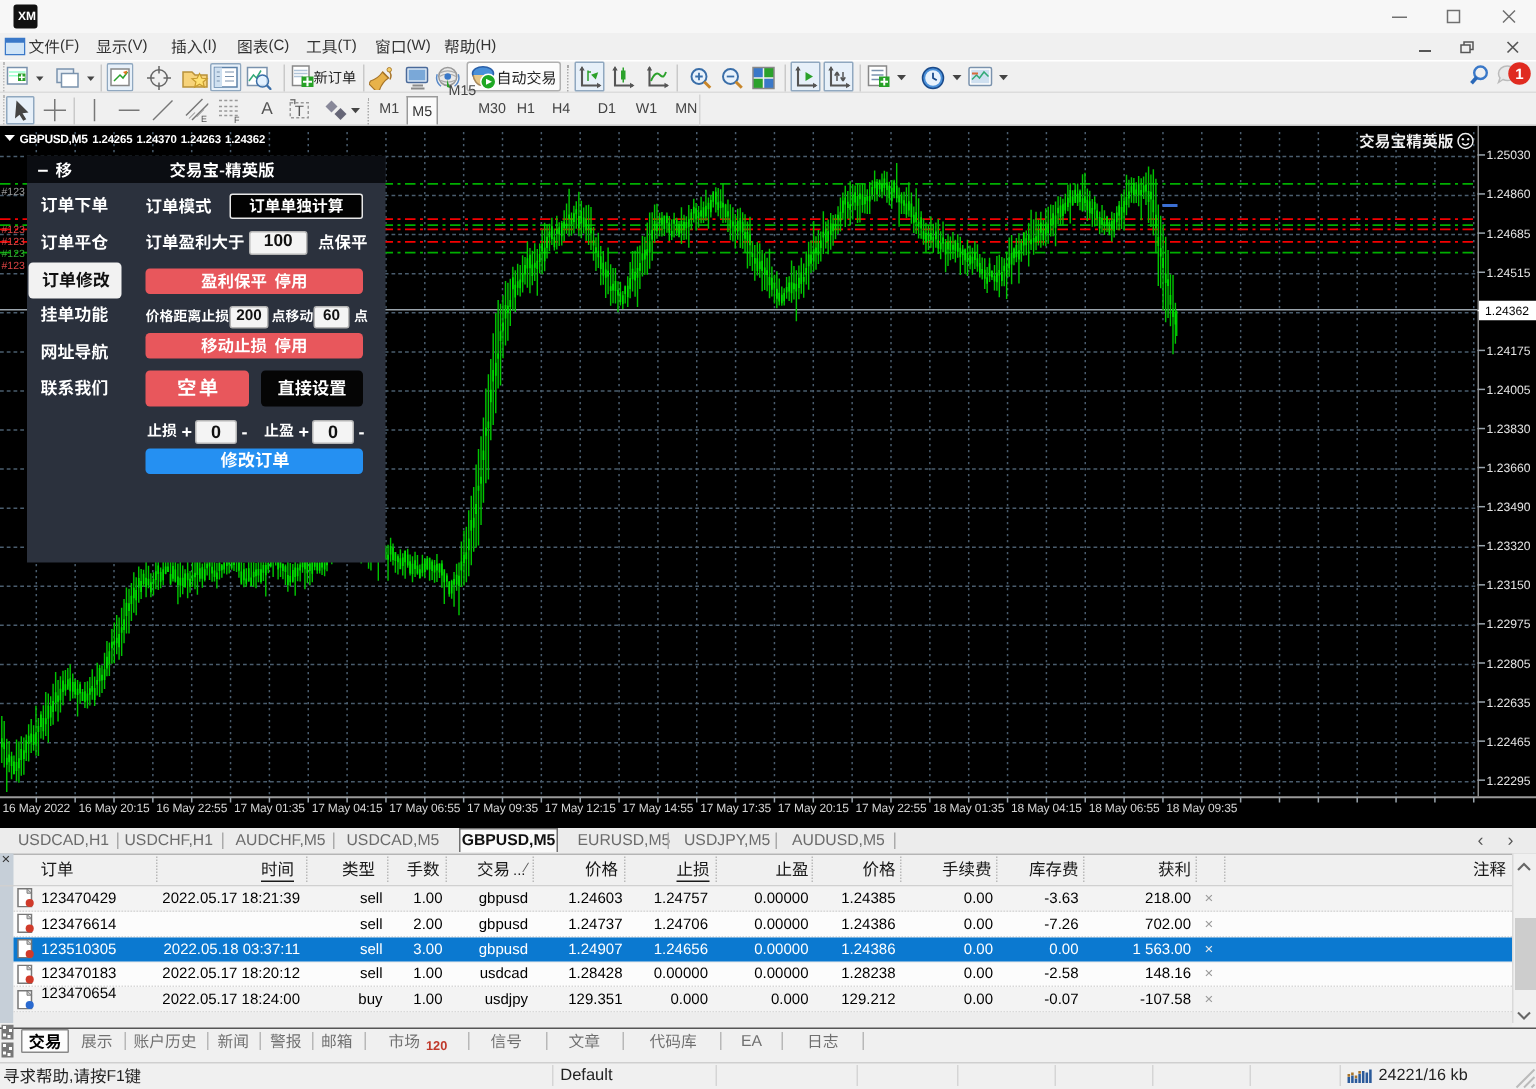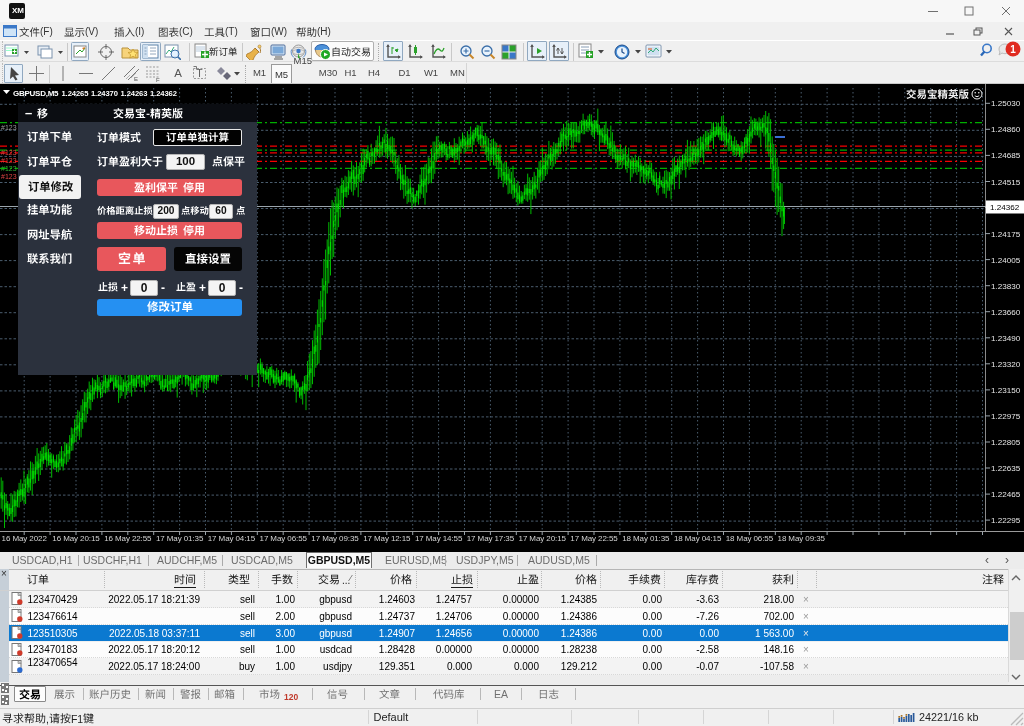--- a/index.html
+++ b/index.html
@@ -285,21 +285,21 @@
     <svg style="position:absolute;left:216px;top:66px" width="16" height="15" viewBox="0 0 16 15">
       <path d="M5 1l4 4-4 4-4-4z" fill="#889"></path>
       <path d="M11 6l4 4-4 4-4-4z" fill="#667"></path>
     </svg>
     <svg style="position:absolute;left:233px;top:70px" width="8" height="8" viewBox="0 0 8 8">
       <path d="M1 2l6 0-3 3.5z" fill="#444"></path>
     </svg>
     <div style="position:absolute;left:245px;top:65px;width:2px;height:18px;border-left:1px dotted #aaa"></div>
     <div style="position:absolute;left:247.5px;top:64px;width:24px;height:18px;font:9.5px 'Liberation Sans';color:#444;text-align:center;line-height:18px">M1</div>
     <div style="position:absolute;left:271.0px;top:63.5px;width:21px;height:19.5px;background:#fafafa;border:1px solid #9a9a9a;border-bottom:0;font:9.5px 'Liberation Sans';color:#333;text-align:center;line-height:19px">M5</div>
-    <div style="position:absolute;left:293.5px;top:52px;width:24px;height:18px;font:9.5px 'Liberation Sans';color:#444;text-align:left;line-height:18px">M15</div>
+    <div style="position:absolute;left:293.5px;top:52px;width:24px;height:18px;font:9.5px 'Liberation Sans';color:#444;text-align:right;line-height:18px">M15</div>
     <div style="position:absolute;left:316px;top:64px;width:24px;height:18px;font:9.5px 'Liberation Sans';color:#444;text-align:center;line-height:18px">M30</div>
     <div style="position:absolute;left:338.5px;top:64px;width:24px;height:18px;font:9.5px 'Liberation Sans';color:#444;text-align:center;line-height:18px">H1</div>
     <div style="position:absolute;left:362px;top:64px;width:24px;height:18px;font:9.5px 'Liberation Sans';color:#444;text-align:center;line-height:18px">H4</div>
     <div style="position:absolute;left:392.5px;top:64px;width:24px;height:18px;font:9.5px 'Liberation Sans';color:#444;text-align:center;line-height:18px">D1</div>
     <div style="position:absolute;left:419px;top:64px;width:24px;height:18px;font:9.5px 'Liberation Sans';color:#444;text-align:center;line-height:18px">W1</div>
     <div style="position:absolute;left:445.5px;top:64px;width:24px;height:18px;font:9.5px 'Liberation Sans';color:#444;text-align:center;line-height:18px">MN</div>
     <div style="position:absolute;left:466px;top:63px;width:1px;height:21px;background:#d5d5d5"></div>
     <svg width="1024" height="468" style="position:absolute;left:0;top:84px;background:#000">
       <path d="M24.2 4V447M50.1 4V447M76.0 4V447M101.9 4V447M127.8 4V447M153.7 4V447M179.6 4V447M205.5 4V447M231.4 4V447M257.3 4V447M283.2 4V447M309.1 4V447M335.0 4V447M360.9 4V447M386.8 4V447M412.7 4V447M438.6 4V447M464.5 4V447M490.4 4V447M516.3 4V447M542.2 4V447M568.1 4V447M594.0 4V447M619.9 4V447M645.8 4V447M671.7 4V447M697.6 4V447M723.5 4V447M749.4 4V447M775.3 4V447M801.2 4V447M827.1 4V447M853.0 4V447M878.9 4V447M904.8 4V447M930.7 4V447M956.6 4V447M982.5 4V447" stroke="#4a5d6e" stroke-width="1" fill="none" stroke-dasharray="1.5,2.5"></path>
       <path d="M0 20.3H985M0 46.3H985M0 72.4H985M0 98.5H985M0 124.5H985M0 150.6H985M0 176.6H985M0 202.7H985M0 228.7H985M0 254.8H985M0 280.8H985M0 306.9H985M0 332.9H985M0 359.0H985M0 385.0H985M0 411.1H985M0 437.1H985" stroke="#4a5d6e" stroke-width="1" fill="none" stroke-dasharray="2.5,2"></path>

